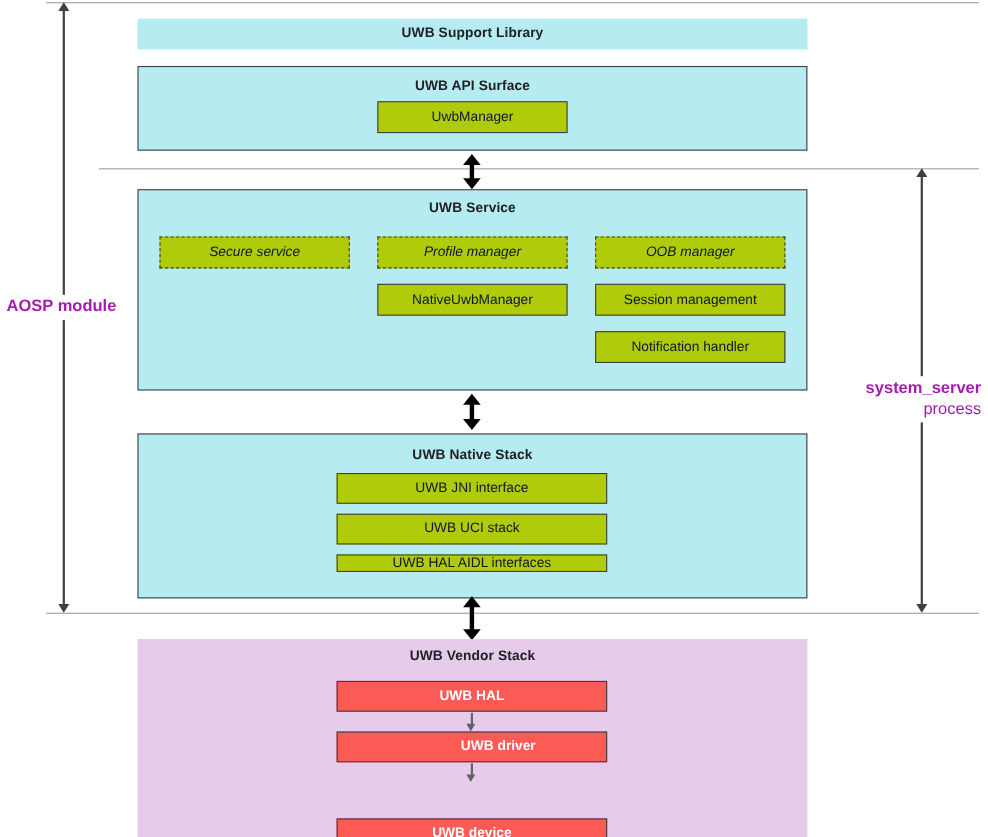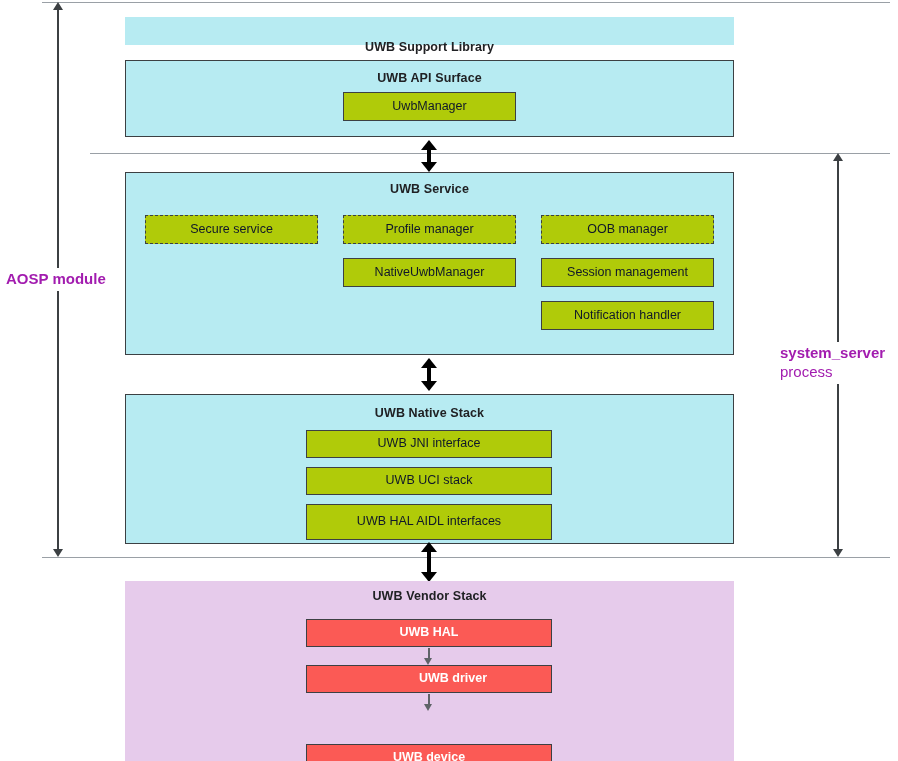--- a/index.html
+++ b/index.html
@@ -52,20 +52,21 @@
     align-items: center;
     justify-content: center;
     font-size: 12.5px;
     color: #0f172a;
     text-align: center;
     line-height: 1.1;
   }
   .node.dashed {
     border-style: dashed;
     border-width: 1.5px;
+    font-style: italic;
   }
   .node.red {
     background: #fb5a55;
     color: #ffffff;
     font-weight: bold;
   }
 
   
   .hline {
     position: absolute;
@@ -168,21 +169,21 @@
     font-weight: bold;
     display: block;
   }
   .side-label .plain {
     display: block;
   }
   .side-label.left {
     text-align: left;
   }
   .side-label.right {
-    text-align: left;
+    text-align: right;
   }
 </style>
 </head>
 <body>
 
 <div id="diagram">
 
   <div class="hline" style="left:42px; top:2px; width:848px;"></div>
   <div class="hline" style="left:90px; top:153px; width:800px;"></div>
   <div class="hline" style="left:42px; top:557px; width:848px;"></div>
@@ -202,21 +203,21 @@
   <div class="side-label left" style="left:6px; top:268px; width:100px; background:#ffffff; padding:2px 0;">
     <span class="strong">AOSP module</span>
   </div>
 
   <div class="side-label right" style="left:780px; top:342px; width:112px; background:#ffffff; padding:2px 0;">
     <span class="strong">system_server</span>
     <span class="plain">process</span>
   </div>
 
   <div class="layer" style="left:125px; top:17px; width:609px; height:28px;">
-    <div class="layer-title" style="top:23px;text-align:center;">UWB Support Library</div>
+    <div class="layer-title" style="top:6px;text-align:center;">UWB Support Library</div>
   </div>
 
   <div class="layer bordered" style="left:125px; top:60px; width:609px; height:77px;">
     <div class="layer-title" style="top:10px;">UWB API Surface</div>
   </div>
   <div class="node" style="left:343px; top:92px; width:173px; height:29px;">
     <span>UwbManager</span>
   </div>
 
   <div class="connector" style="left:421px; top:140px; height:32px;">
@@ -259,21 +260,21 @@
   <div class="layer bordered" style="left:125px; top:394px; width:609px; height:150px;">
     <div class="layer-title" style="top:11px;">UWB Native Stack</div>
   </div>
 
   <div class="node" style="left:306px; top:430px; width:246px; height:28px;">
     <span>UWB JNI interface</span>
   </div>
   <div class="node" style="left:306px; top:467px; width:246px; height:28px;">
     <span>UWB UCI stack</span>
   </div>
-  <div class="node" style="left:306px; top:504px; width:246px; height:36px;">
+  <div class="node" style="left:306px; top:504px; width:246px; height:16px;">
     <span>UWB HAL AIDL interfaces</span>
   </div>
 
   <div class="connector" style="left:421px; top:542px; height:40px;">
     <div class="head up"></div>
     <div class="stem"></div>
     <div class="head down"></div>
   </div>
 
   <div class="layer vendor" style="left:125px; top:581px; width:609px; height:180px;">

